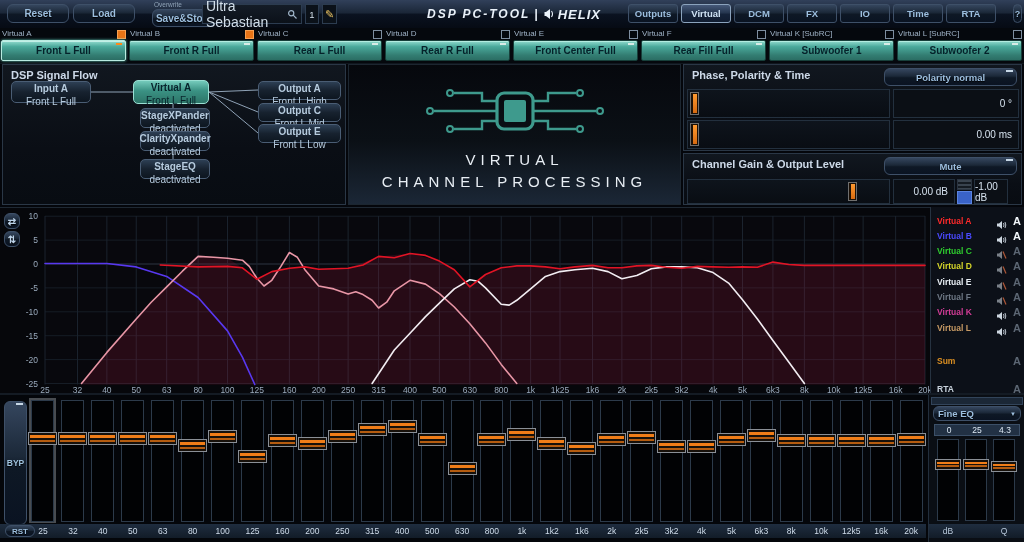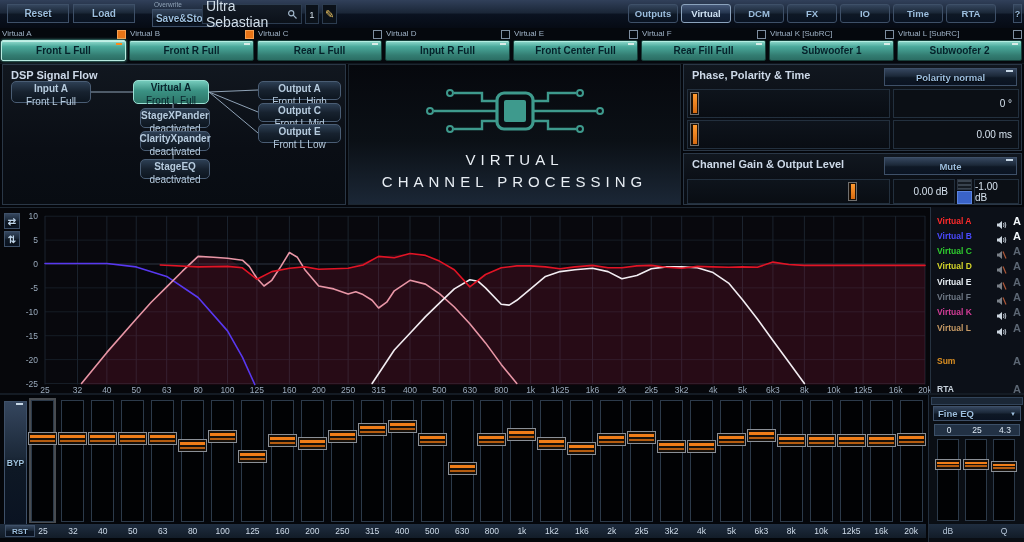--- a/index.html
+++ b/index.html
@@ -2,21 +2,21 @@
 <html><head>
 <meta charset="utf-8">
 <style>
   html,body{margin:0;padding:0;background:#000;}
   #app{position:relative;width:1024px;height:542px;background:#04060b;overflow:hidden;
        font-family:"Liberation Sans",sans-serif;color:#c6d6e6;}
   
   .topbar{position:absolute;left:0;top:0;width:1024px;height:28px;
           background:linear-gradient(180deg,#31405a 0%,#1b2738 45%,#0a1220 52%,#060b14 100%);
           border-bottom:1px solid #000;}
-  .btn{box-sizing:border-box;border:1px solid #3e5068;border-radius:0;
+  .btn{box-sizing:border-box;border:1px solid #3e5068;border-radius:6px;
        background:linear-gradient(180deg,#35465e,#1b2838 45%,#0e1825 55%,#0a1322);
        color:#9cbede;font-size:10px;font-weight:bold;display:flex;align-items:center;justify-content:center;
        text-shadow:0 1px 1px #000;}
   .abs{position:absolute;}
   .mark{position:absolute;top:1px;right:3px;width:7px;height:2px;background:#c8d8e6;}
   .mark.o{background:#ff8818;}
   #savegrp{position:absolute;left:152px;top:0;width:64px;height:28px;}
   #ow-label{position:absolute;left:2px;top:1px;font-size:6.5px;color:#8fa2b6;}
   #ow-check{position:absolute;right:1px;top:1px;width:6px;height:6px;border:1px solid #93a5b8;background:transparent;}
   #presetfield{position:absolute;left:202px;top:4px;width:100px;height:20px;box-sizing:border-box;
@@ -143,20 +143,29 @@
     </div>
     <div id="presetfield">
       <span>Ultra Sebastian</span>
       <svg width="11" height="11" viewBox="0 0 11 11">
         <circle cx="4.2" cy="4.2" r="2.6" fill="none" stroke="#9fb4c8" stroke-width="1.2"></circle>
         <line x1="6.2" y1="6.2" x2="9.5" y2="9.5" stroke="#9fb4c8" stroke-width="1.2"></line>
       </svg>
     </div>
     <div id="presetnum">1</div>
     <div id="editbtn">✎</div>
+    <div id="logo">
+      <span>DSP PC-TOOL</span>
+      <span>|</span>
+      <svg width="10" height="12" viewBox="0 0 10 12">
+        <path d="M6 1 L2 4 H0.5 V8 H2 L6 11 Z" fill="#e9f1f9"></path>
+          <path d="M7.5 3 q2 3 0 6" stroke="#e9f1f9" fill="none" stroke-width="1.1"></path>
+      </svg>
+      <span class="brand">HELIX</span>
+    </div>
     <div id="rightnav">
         <div class="tbbtn">Outputs</div>
         <div class="tbbtn on">Virtual</div>
         <div class="tbbtn">DCM</div>
         <div class="tbbtn">FX</div>
         <div class="tbbtn">IO</div>
         <div class="tbbtn">Time</div>
         <div class="tbbtn">RTA</div>
       </div>
     <div class="btn" id="helpbtn">?</div>
@@ -184,21 +193,21 @@
         <span class="tcheck"></span>
         <div class="tbtn">
           <span>Rear L Full</span>
           <span class="tmark"></span>
         </div>
       </div>
       <div class="tabgrp">
         <span class="tlabel">Virtual D</span>
         <span class="tcheck"></span>
         <div class="tbtn">
-          <span>Input R Full</span>
+          <span>Rear R Full</span>
           <span class="tmark"></span>
         </div>
       </div>
       <div class="tabgrp">
         <span class="tlabel">Virtual E</span>
         <span class="tcheck"></span>
         <div class="tbtn">
           <span>Front Center Full</span>
           <span class="tmark"></span>
         </div>
@@ -328,21 +337,21 @@
     <div class="hslider" style="left:3px;top:25px;width:203px;height:25px;">
       <span class="hh" style="left:160px;">
           <i></i>
         </span>
     </div>
     <div class="vbox" style="left:209px;top:25px;width:62px;height:25px;">0.00 dB</div>
     <div id="meter">
         <span class="m1"></span>
         <span class="m2"></span>
       </div>
-    <div class="vbox" style="left:290px;top:25px;width:45px;height:25px;">-1.00 dB</div>
+    <div class="vbox" style="left:290px;top:25px;width:34px;height:25px;">-1.00 dB</div>
   </div>
 
   <div id="graphwrap">
     <svg id="graphsvg" width="930" height="186">
         <rect x="45" y="8" width="880" height="168.5" fill="#08080d"></rect>
         <line x1="45" y1="8.199999999999996" x2="925" y2="8.199999999999996" stroke="#161d26" stroke-width="1"></line>
         <text x="38" y="11.199999999999996" fill="#9aaabc" font-size="8.5" text-anchor="end" font-family="&quot;Liberation Sans&quot;,sans-serif">10</text>
         <line x1="45" y1="32.099999999999994" x2="925" y2="32.099999999999994" stroke="#161d26" stroke-width="1"></line>
         <text x="38" y="35.099999999999994" fill="#9aaabc" font-size="8.5" text-anchor="end" font-family="&quot;Liberation Sans&quot;,sans-serif">5</text>
         <line x1="45" y1="56" x2="925" y2="56" stroke="#2c3542" stroke-width="1"></line>

